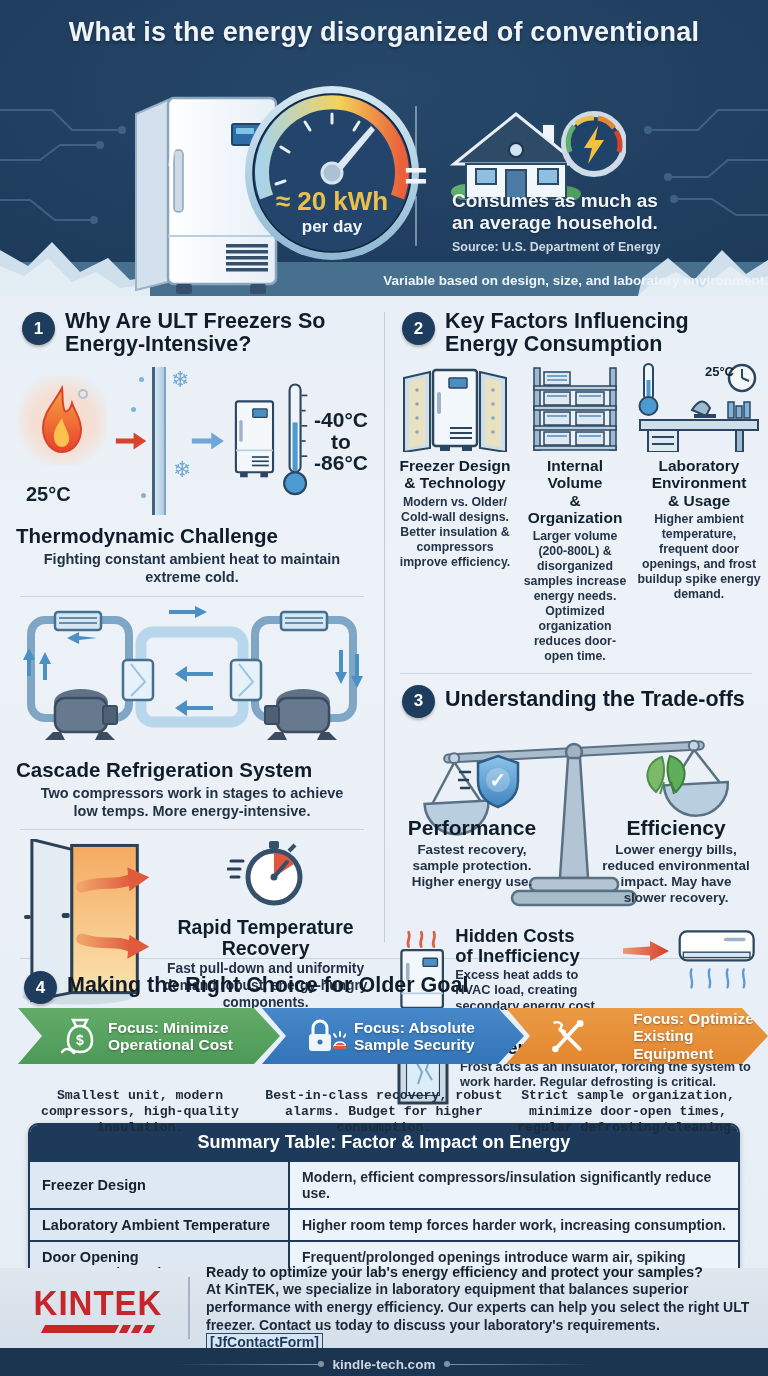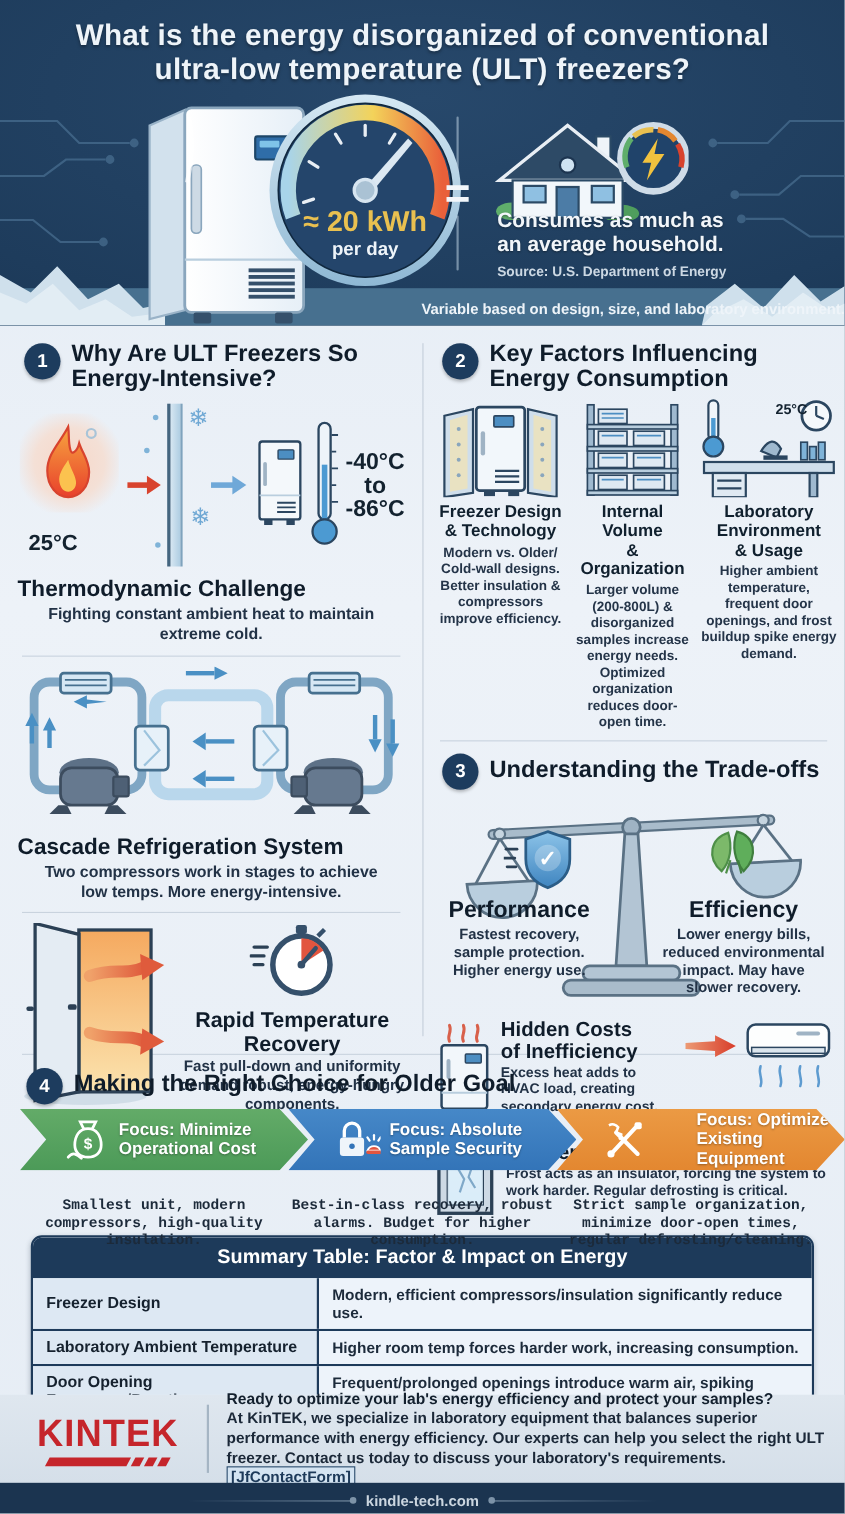--- a/index.html
+++ b/index.html
@@ -167,21 +167,20 @@
           <circle cx="20" cy="35" r="3" fill="#4d7496"></circle>
         <polyline points="140,65 100,65 80,82 44,82"></polyline>
           <circle cx="40" cy="82" r="3" fill="#4d7496"></circle>
         <polyline points="140,120 108,120 84,104 50,104"></polyline>
           <circle cx="46" cy="104" r="3" fill="#4d7496"></circle>
       </g>
     </svg>
 
     <h1 class="hero-title">
       <span>What is the energy disorganized of conventional</span><br>
-      <span>ultra-low temperature (ULT) freezers?</span>
     </h1>
 
     <div class="band"></div>
     <svg class="ice" style="left:0" width="150" height="64" viewBox="0 0 150 64">
       <polygon points="0,64 0,18 28,34 52,10 80,40 108,26 130,48 150,44 150,64" fill="#cfe0ec"></polygon>
       <polygon points="0,64 0,34 24,44 48,26 72,50 96,40 120,56 150,52 150,64" fill="#e5eff6" opacity=".85"></polygon>
     </svg>
     <svg class="ice" style="right:0" width="130" height="60" viewBox="0 0 130 60">
       <polygon points="0,60 4,42 30,22 56,44 84,14 108,38 130,24 130,60" fill="#cfe0ec"></polygon>
       <polygon points="0,60 10,50 38,36 64,52 92,30 116,46 130,40 130,60" fill="#e5eff6" opacity=".85"></polygon>

